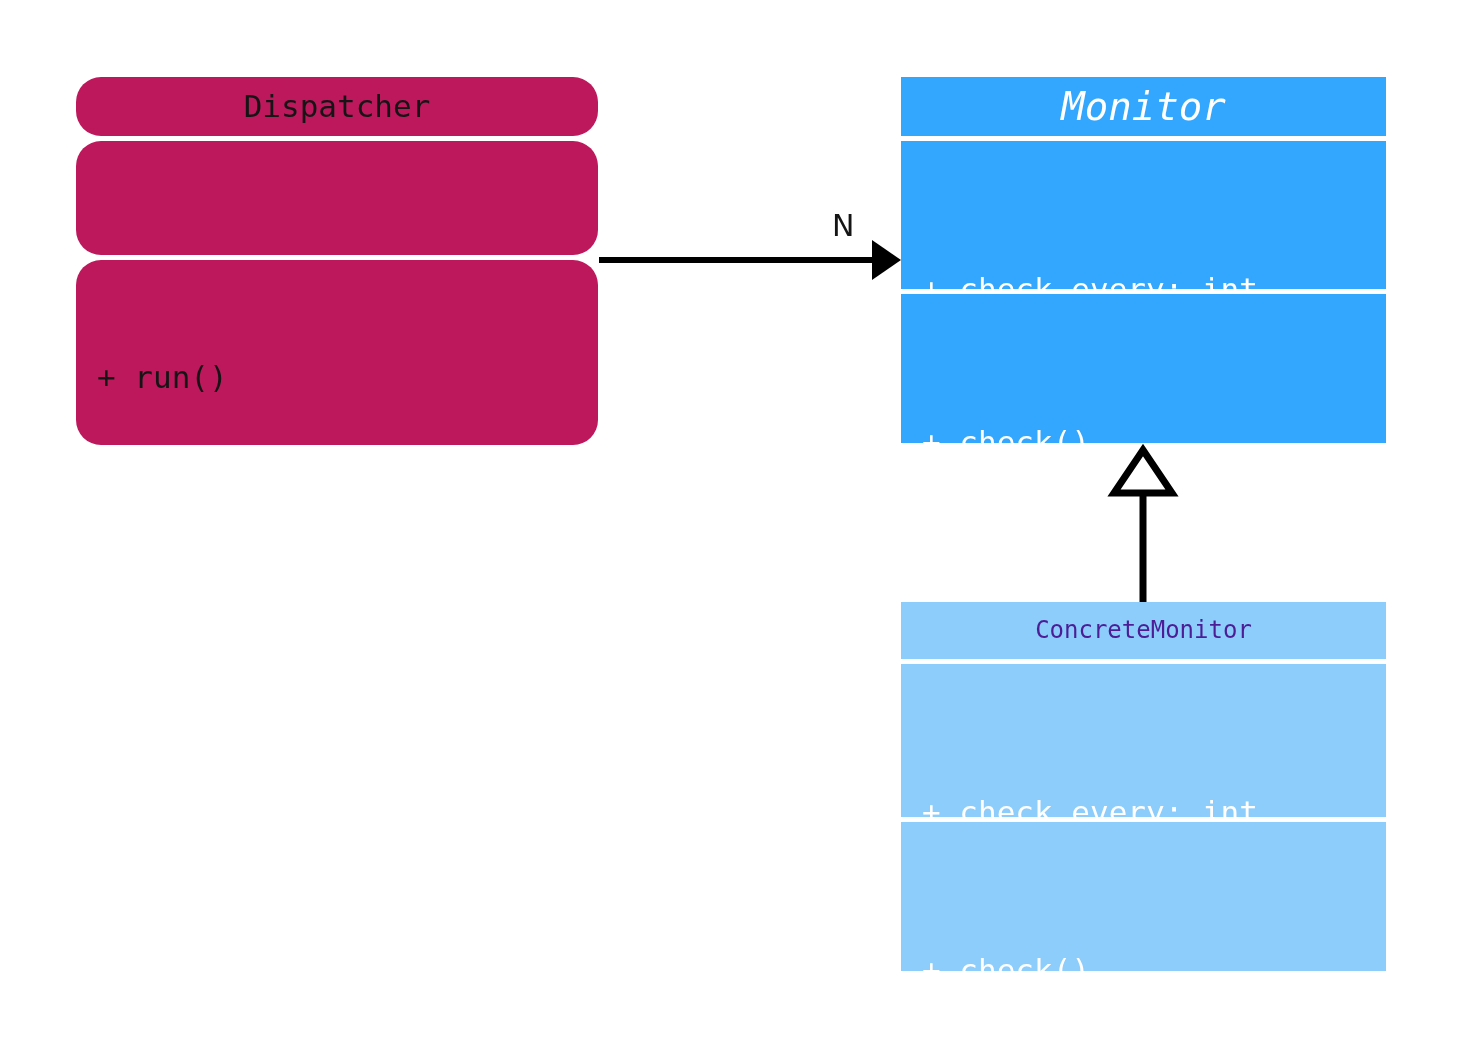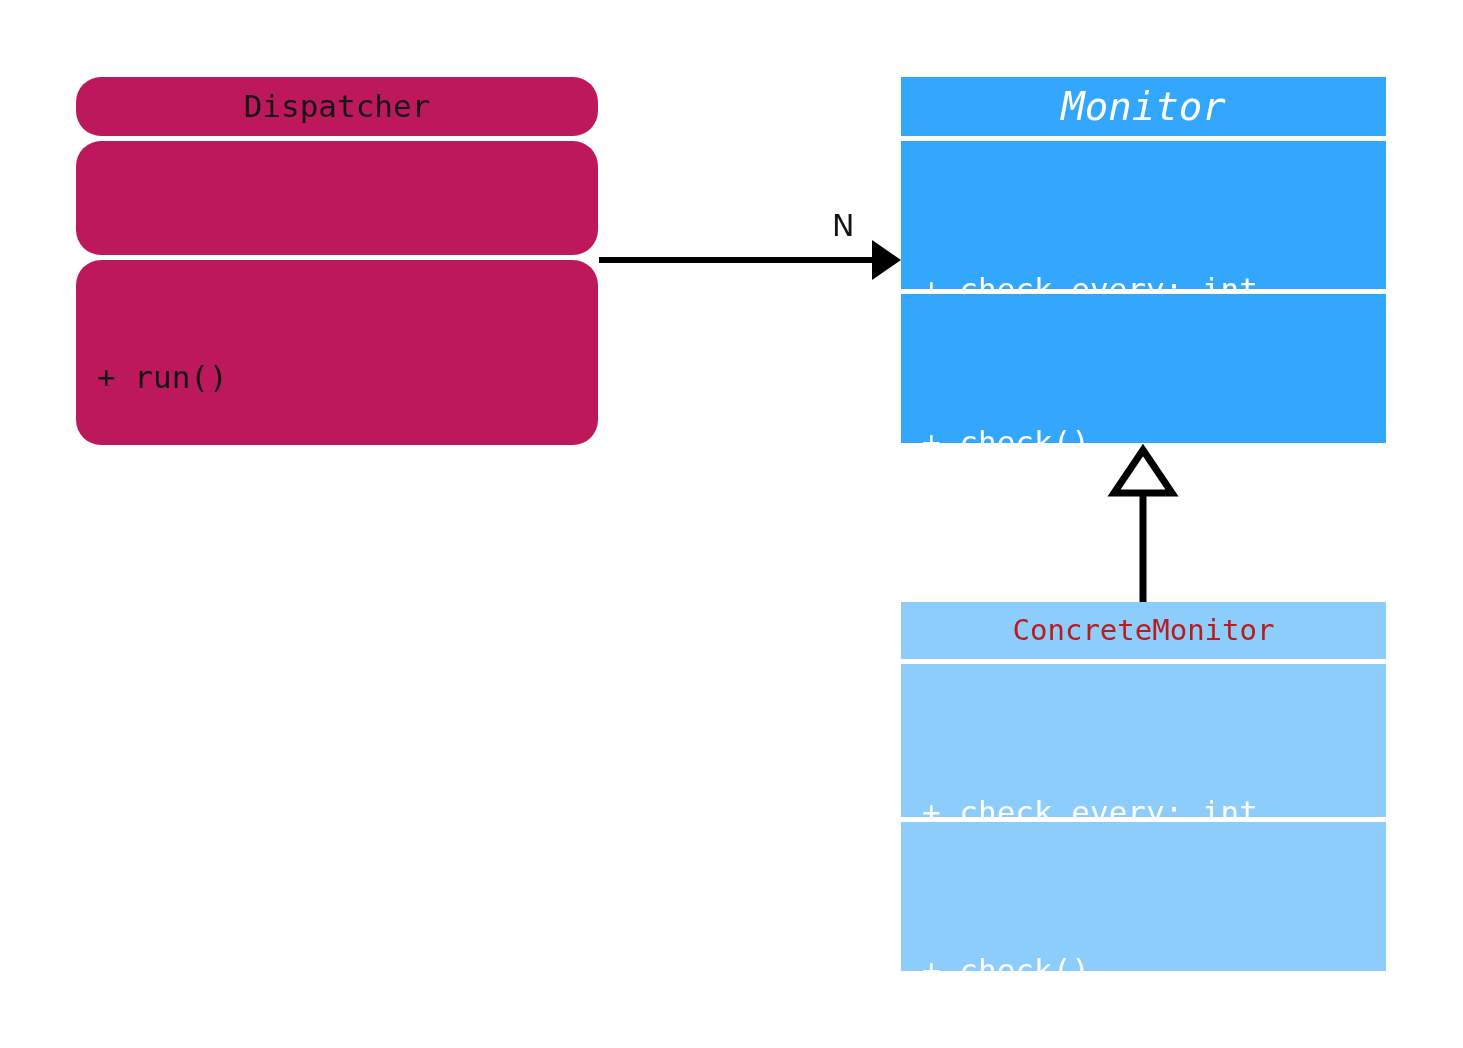--- a/index.html
+++ b/index.html
@@ -123,22 +123,22 @@
   #concrete-monitor-class {
     left: 901px;
     top: 602px;
     width: 485px;
     height: 369px;
   }
   #concrete-monitor-class .compartment {
     background: #8ccdfc;
   }
   #concrete-monitor-class .class-title {
-    color: #b91c1c;
-    font-size: 29px;
+    color: #4c1d95;
+    font-size: 24px;
     line-height: 57px;
     height: 58px;
     font-style: normal;
   }
   #concrete-monitor-class .member-list {
     color: #ffffff;
     font-size: 31px;
     padding-left: 21px;
   }
   #concrete-title-compartment { height: 57px; }

